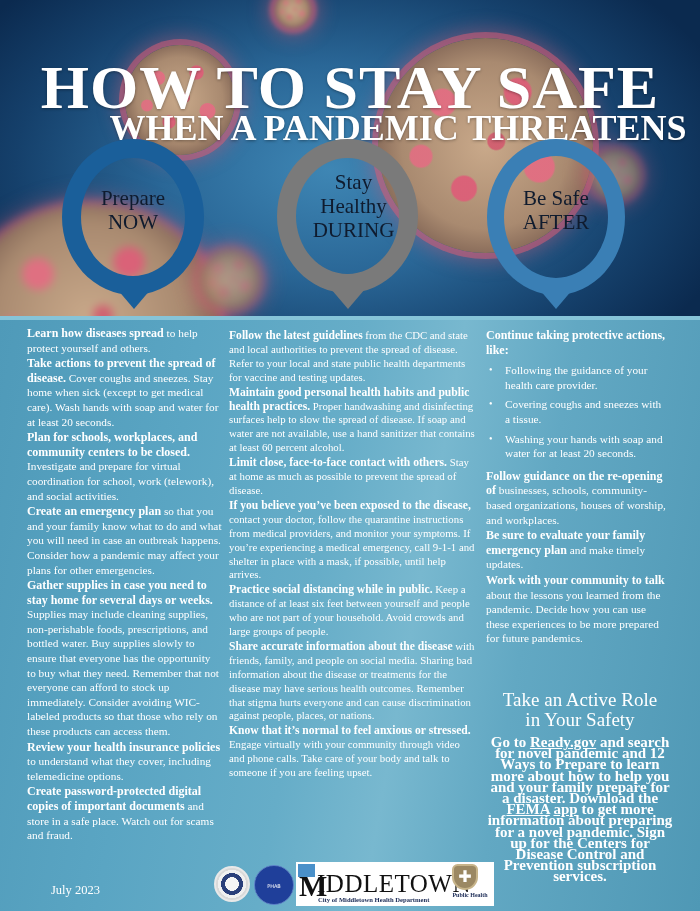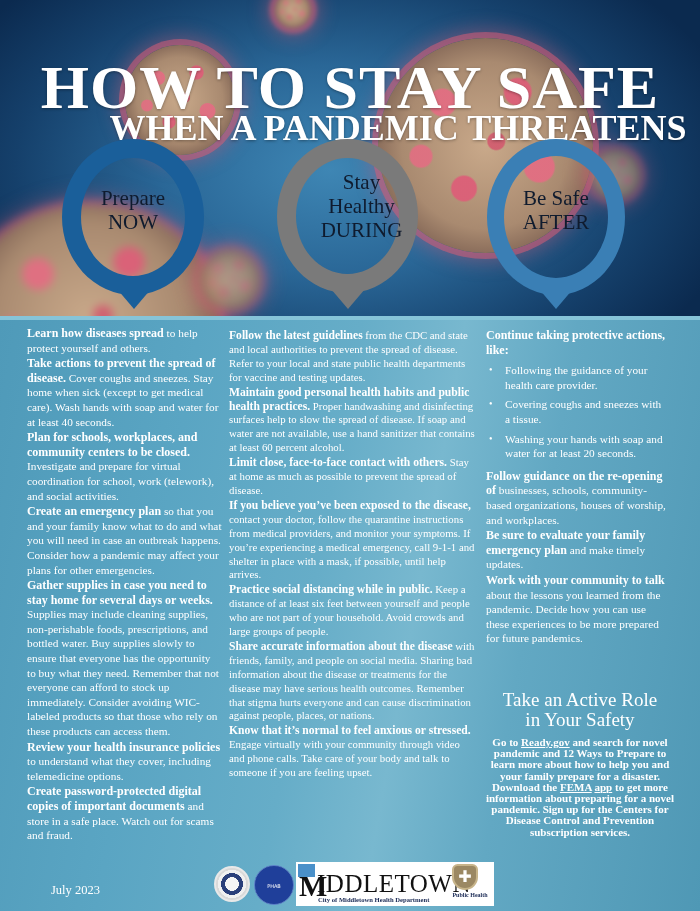--- a/index.html
+++ b/index.html
@@ -85,21 +85,21 @@
   .col3 li { position: relative; padding-left: 19px; margin-bottom: 5px; }
   .col3 li::before {
     content: "\2022"; position: absolute; left: 3px; top: 0; font-size: 10px;
   }
   .cta-title {
     position: absolute; left: 490px; top: 690px; width: 180px;
     text-align: center; color: #ffffff; font-size: 19px; line-height: 20px;
   }
   .cta-body {
     position: absolute; left: 485px; top: 737px; width: 190px;
-    text-align: center; color: #ffffff; font-size: 11px; line-height: 11.2px; font-weight: bold;
+    text-align: center; color: #ffffff; font-size: 15px; line-height: 11.2px; font-weight: bold;
   }
   .cta-body .link { text-decoration: underline; font-weight: bold; }
   .date {
     position: absolute; left: 11px; top: 883px; color: #ffffff; font-size: 12.5px; margin-left: 40px;
   }
   
   .seal {
     position: absolute; border-radius: 50%;
   }
   .dhs {
@@ -158,40 +158,40 @@
   <div class="title2">WHEN A PANDEMIC THREATENS</div>
 
   <div class="ring" style="left:62px; top:139px; width:142px; height:156px; border-width:19px; border-color:#1a5f9a;"></div>
   <div class="ring-label" style="left:80px; top:186px; width:106px;">
     <div>Prepare</div>
     <div>NOW</div>
   </div>
   <div class="arrow" style="left:117px; top:289px; border-top-color:#1a5f9a;"></div>
 
   <div class="ring" style="left:277px; top:139px; width:141px; height:154px; border-width:19px; border-color:#7a7a7a;"></div>
-  <div class="ring-label" style="left:304px; top:170px; width:115px;">
+  <div class="ring-label" style="left:296px; top:170px; width:115px;">
     <div>Stay</div>
     <div>Healthy</div>
     <div>DURING</div>
   </div>
   <div class="arrow" style="left:331px; top:289px; border-top-color:#7a7a7a;"></div>
 
   <div class="ring" style="left:487px; top:139px; width:138px; height:156px; border-width:17px; border-color:#3a7fb5;"></div>
   <div class="ring-label" style="left:503px; top:186px; width:106px;">
     <div>Be Safe</div>
     <div>AFTER</div>
   </div>
   <div class="arrow" style="left:539px; top:289px; border-top-color:#3a7fb5;"></div>
 </div>
 
 <div class="content"></div>
 
 <div class="col col1">
   <p><b>Learn how diseases spread</b><span> to help protect yourself and others.</span></p>
-  <p><b>Take actions to prevent the spread of disease.</b><span> Cover coughs and sneezes. Stay home when sick (except to get medical care). Wash hands with soap and water for at least 40 seconds.</span></p>
+  <p><b>Take actions to prevent the spread of disease.</b><span> Cover coughs and sneezes. Stay home when sick (except to get medical care). Wash hands with soap and water for at least 20 seconds.</span></p>
   <p><b>Plan for schools, workplaces, and community centers to be closed.</b><span> Investigate and prepare for virtual coordination for school, work (telework), and social activities.</span></p>
   <p><b>Create an emergency plan</b><span> so that you and your family know what to do and what you will need in case an outbreak happens. Consider how a pandemic may affect your plans for other emergencies.</span></p>
   <p><b>Gather supplies in case you need to stay home for several days or weeks.</b><span> Supplies may include cleaning supplies, non-perishable foods, prescriptions, and bottled water. Buy supplies slowly to ensure that everyone has the opportunity to buy what they need. Remember that not everyone can afford to stock up immediately. Consider avoiding WIC-labeled products so that those who rely on these products can access them.</span></p>
   <p><b>Review your health insurance policies</b><span> to understand what they cover, including telemedicine options.</span></p>
   <p><b>Create password-protected digital copies of important documents</b><span> and store in a safe place. Watch out for scams and fraud.</span></p>
 </div>
 
 <div class="col col2">
   <p><b>Follow the latest guidelines</b><span> from the CDC and state and local authorities to prevent the spread of disease. Refer to your local and state public health departments for vaccine and testing updates.</span></p>
   <p><b>Maintain good personal health habits and public health practices.</b><span> Proper handwashing and disinfecting surfaces help to slow the spread of disease. If soap and water are not available, use a hand sanitizer that contains at least 60 percent alcohol.</span></p>

